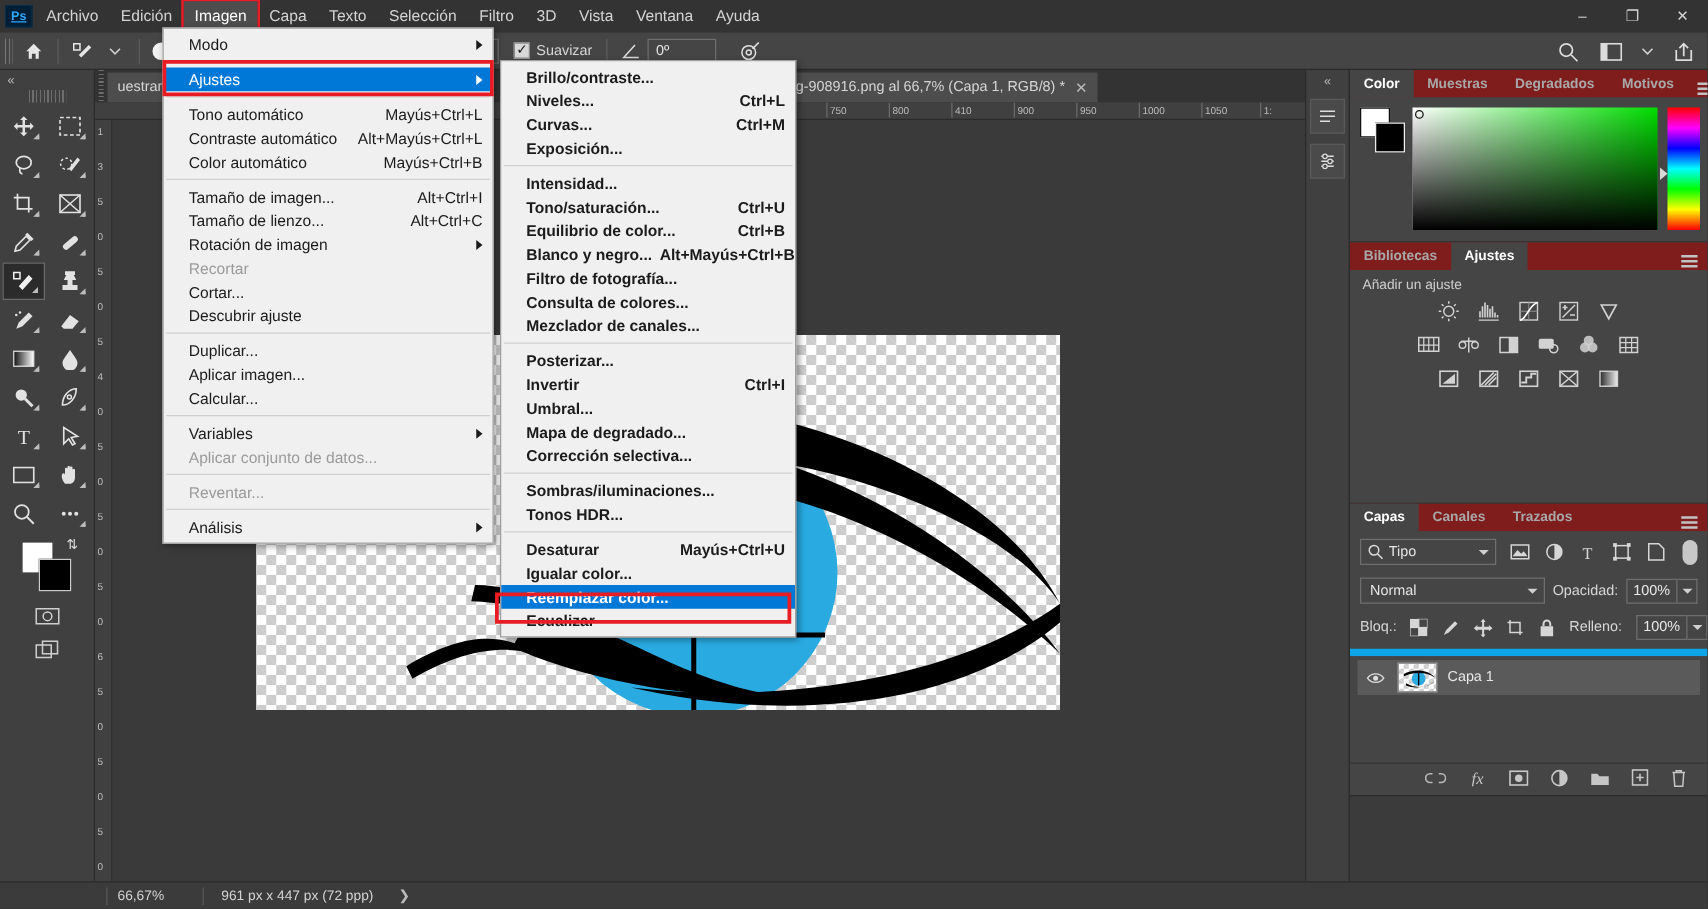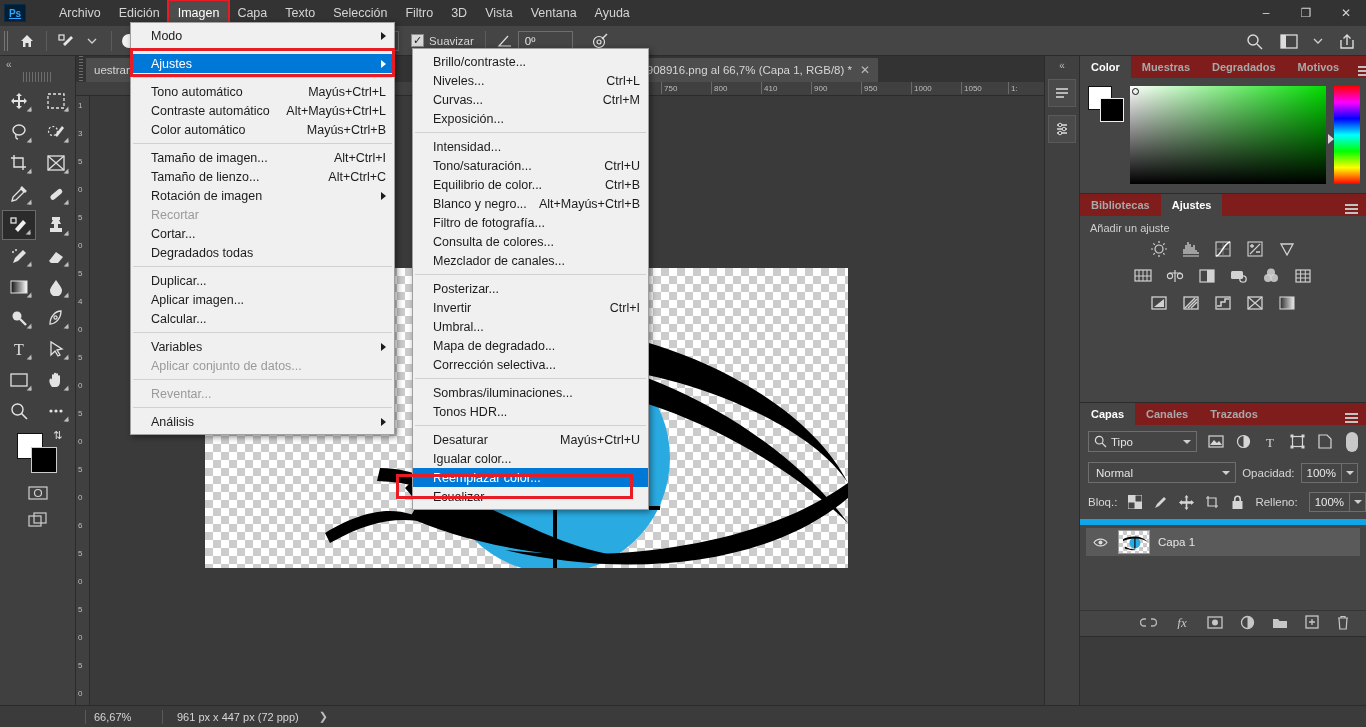--- a/index.html
+++ b/index.html
@@ -12,21 +12,21 @@
     position:relative;
   }
   .app { position:absolute; inset:0; }
 
   
   .menubar {
     position:absolute; top:0; left:0; width:1366px; height:26px;
     background:#333333; display:flex; align-items:center;
   }
   .ps-logo {
-    width:22px; height:18px; margin-left:4px; margin-right:24px;
+    width:22px; height:18px; margin-left:4px; margin-right:2px;
     background:#001e36; color:#31a8ff; font-size:10px; font-weight:bold;
     display:flex; align-items:center; justify-content:center;
     border:1px solid #0a2b44;
     text-decoration:underline;
   }
   .menubar-item {
     padding:4px 9px; font-size:12.5px; color:#d4d4d4; white-space:nowrap;
     line-height:17px;
   }
   .menubar-item.highlighted {
@@ -227,21 +227,21 @@
   .st-info { padding-left:14px; font-size:11px; color:#d5d5d5; }
   .st-arrow { padding-left:20px; color:#bbb; font-size:11px; }
 
   
   .menu {
     position:absolute; background:#f0f0f0; color:#1b1b1b;
     border:1px solid #a0a0a0; box-shadow:2px 2px 6px rgba(0,0,0,.45);
     font-size:12.5px; z-index:70; padding:3px 0;
   }
   #menu-imagen { left:130px; top:22px; width:265px; }
-  #menu-ajustes { left:412px; top:48px; width:237px; }
+  #menu-ajustes { left:400px; top:48px; width:237px;font-weight:bold; }
   .mi { height:19px; display:flex; align-items:center; padding:0 8px 0 20px; position:relative; white-space:nowrap; }
   .mi .lbl { flex:1; }
   .mi .sc { color:#1b1b1b; margin-left:16px; }
   .mi .arrow { position:absolute; right:8px; top:6px; width:0;height:0;
     border-top:4px solid transparent; border-bottom:4px solid transparent; border-left:5px solid #1b1b1b; }
   .mi.disabled { color:#9a9a9a; }
   .mi.sel { background:#0078d7; color:#ffffff; }
   .mi.sel .arrow { border-left-color:#ffffff; }
   .msep { height:1px; background:#d0d0d0; margin:4px 2px; }
   .redbox { position:absolute; border:3px solid #e81c24; pointer-events:none; z-index:80; }
@@ -949,21 +949,21 @@
       <span class="lbl">Rotación de imagen</span>
       <span class="arrow"></span>
     </div>
     <div class="mi disabled">
       <span class="lbl">Recortar</span>
     </div>
     <div class="mi">
       <span class="lbl">Cortar...</span>
     </div>
     <div class="mi">
-      <span class="lbl">Degradados todas</span>
+      <span class="lbl">Descubrir ajuste</span>
     </div>
     <div class="msep"></div>
     <div class="mi">
       <span class="lbl">Duplicar...</span>
     </div>
     <div class="mi">
       <span class="lbl">Aplicar imagen...</span>
     </div>
     <div class="mi">
       <span class="lbl">Calcular...</span>

